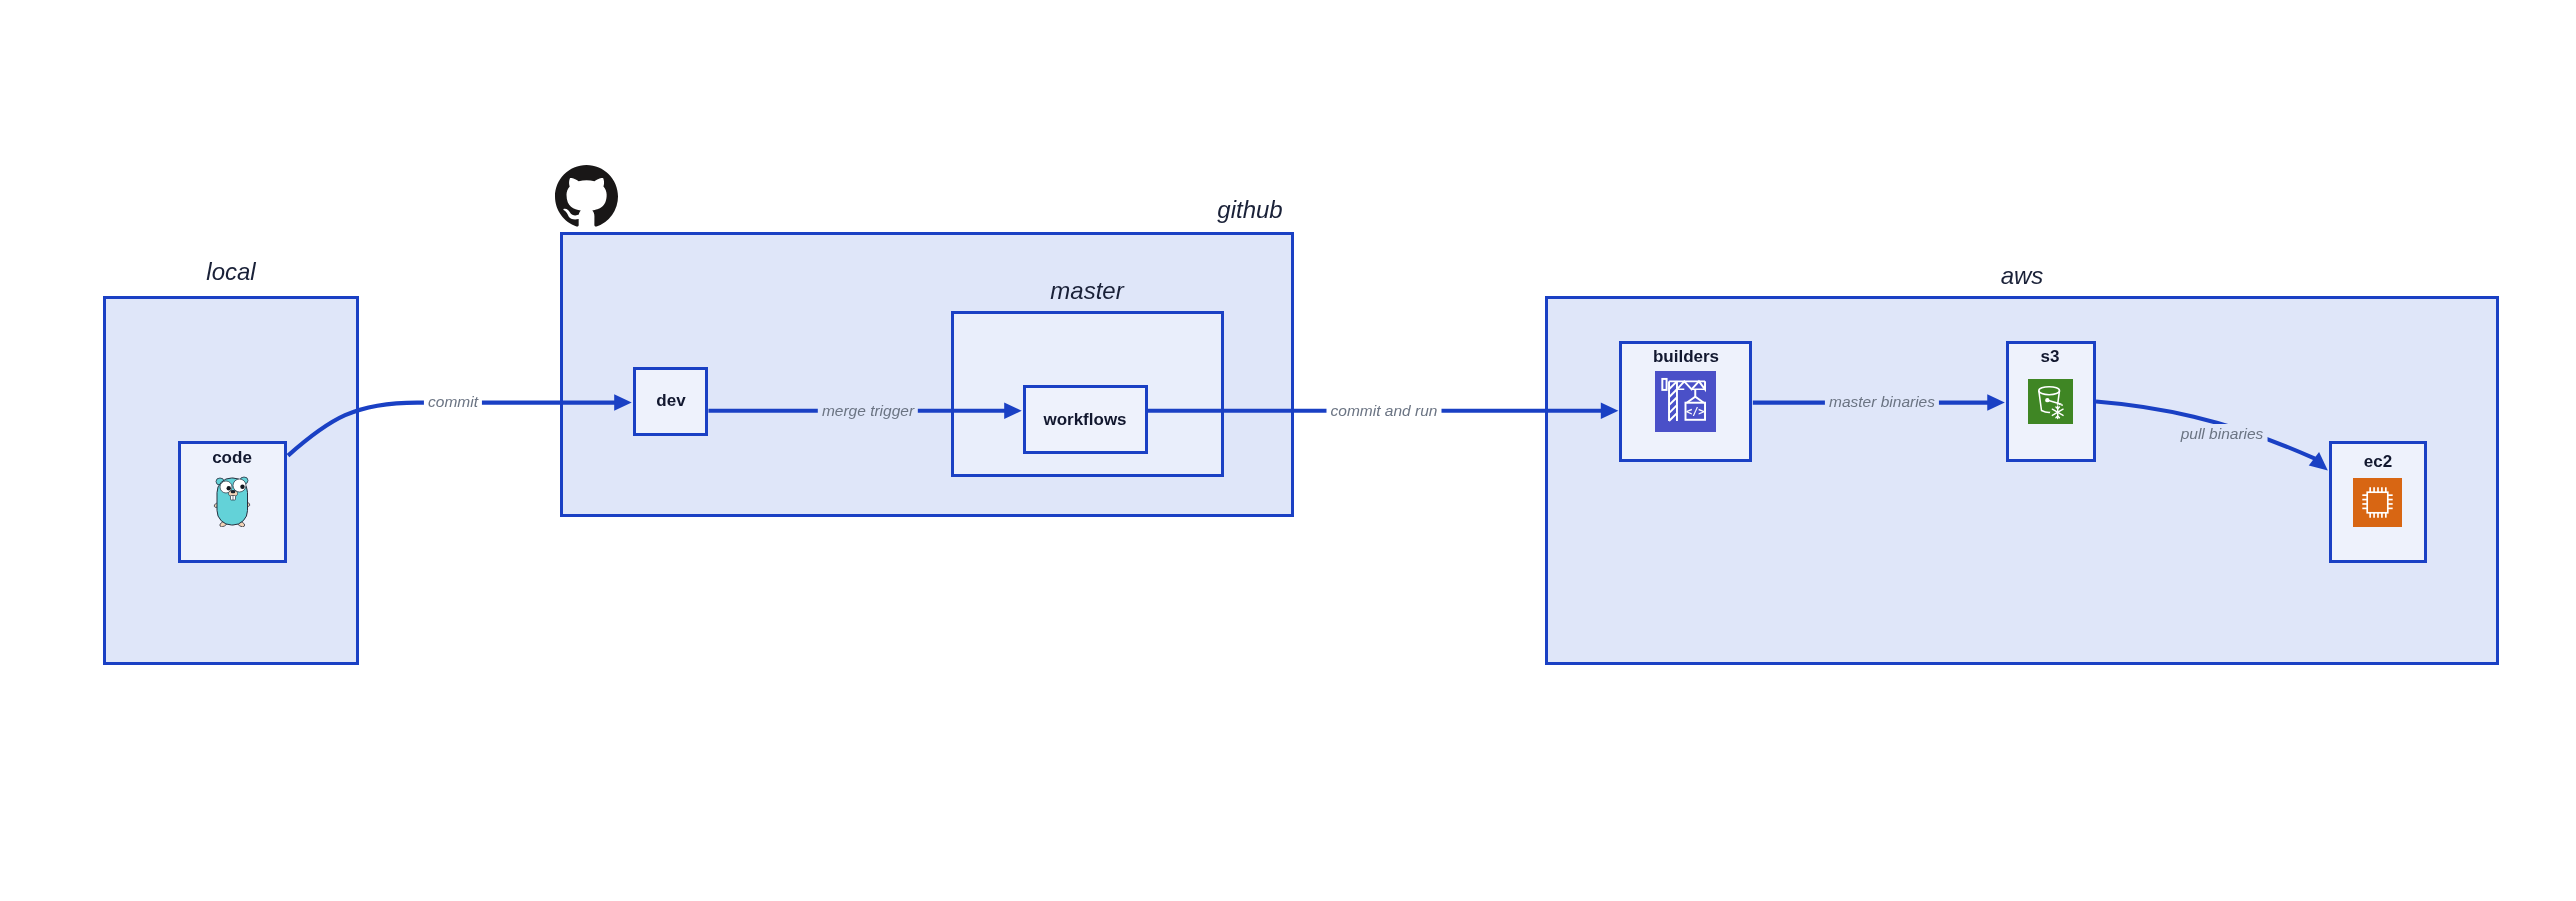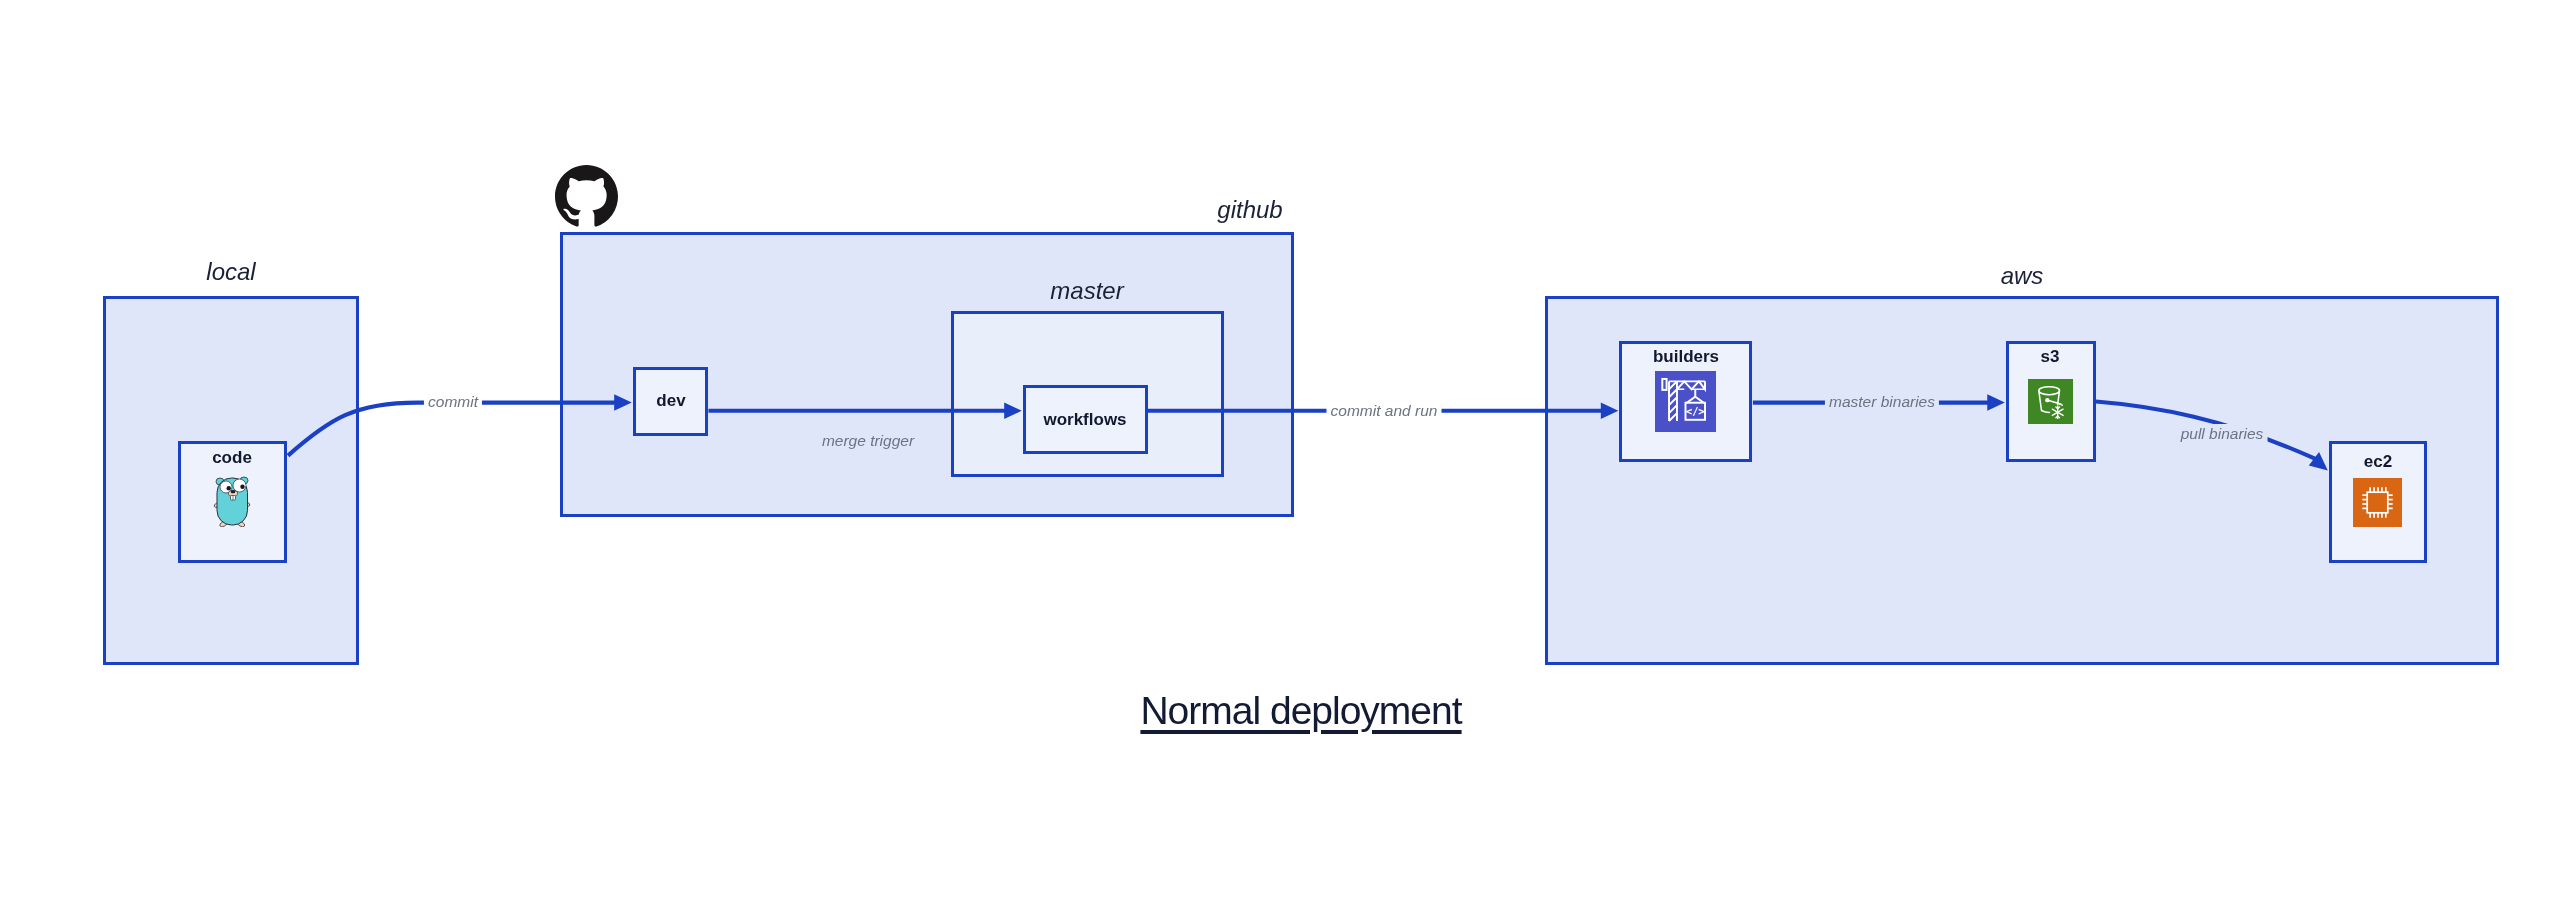--- a/index.html
+++ b/index.html
@@ -40,21 +40,21 @@
   #lbl-aws{left:2022px;top:276px;}
 
   #lbl-code{left:232px;top:458px;}
   #lbl-dev{left:671px;top:401px;}
   #lbl-workflows{left:1085px;top:420px;}
   #lbl-builders{left:1686px;top:357px;}
   #lbl-s3{left:2050px;top:357px;}
   #lbl-ec2{left:2378px;top:462px;}
 
   #elbl-commit{left:453px;top:402px;background:#ffffff;}
-  #elbl-merge{left:868px;top:411px;background:var(--group-fill);margin-top:30px;}
+  #elbl-merge{left:868px;top:411px;background:var(--group-fill);}
   #elbl-uploadrun{left:1384px;top:411px;background:#ffffff;}
   #elbl-uploadbin{left:1882px;top:402px;background:var(--group-fill);}
   #elbl-pullbin{left:2222px;top:434px;background:var(--group-fill);}
 
   #edges-svg{position:absolute;left:0;top:0;z-index:3;pointer-events:none;}
   .edge-line{stroke:var(--blue);stroke-width:8;fill:none;}
   .edge-head{fill:var(--blue);}
 
   .icon{position:absolute;z-index:3;}
   #icon-octocat{left:555px;top:165px;width:63px;height:63px;z-index:5;}
@@ -202,16 +202,15 @@
   <div class="center node-label" id="lbl-builders">builders</div>
   <div class="center node-label" id="lbl-s3">s3</div>
   <div class="center node-label" id="lbl-ec2">ec2</div>
 
   <div class="center edge-label" id="elbl-commit">commit</div>
   <div class="center edge-label" id="elbl-merge">merge trigger</div>
   <div class="center edge-label" id="elbl-uploadrun">commit and run</div>
   <div class="center edge-label" id="elbl-uploadbin">master binaries</div>
   <div class="center edge-label" id="elbl-pullbin">pull binaries</div>
 
-  <div class="center" id="title">Normal deployment</div>
 
 </div>
 
 
 </body></html>

